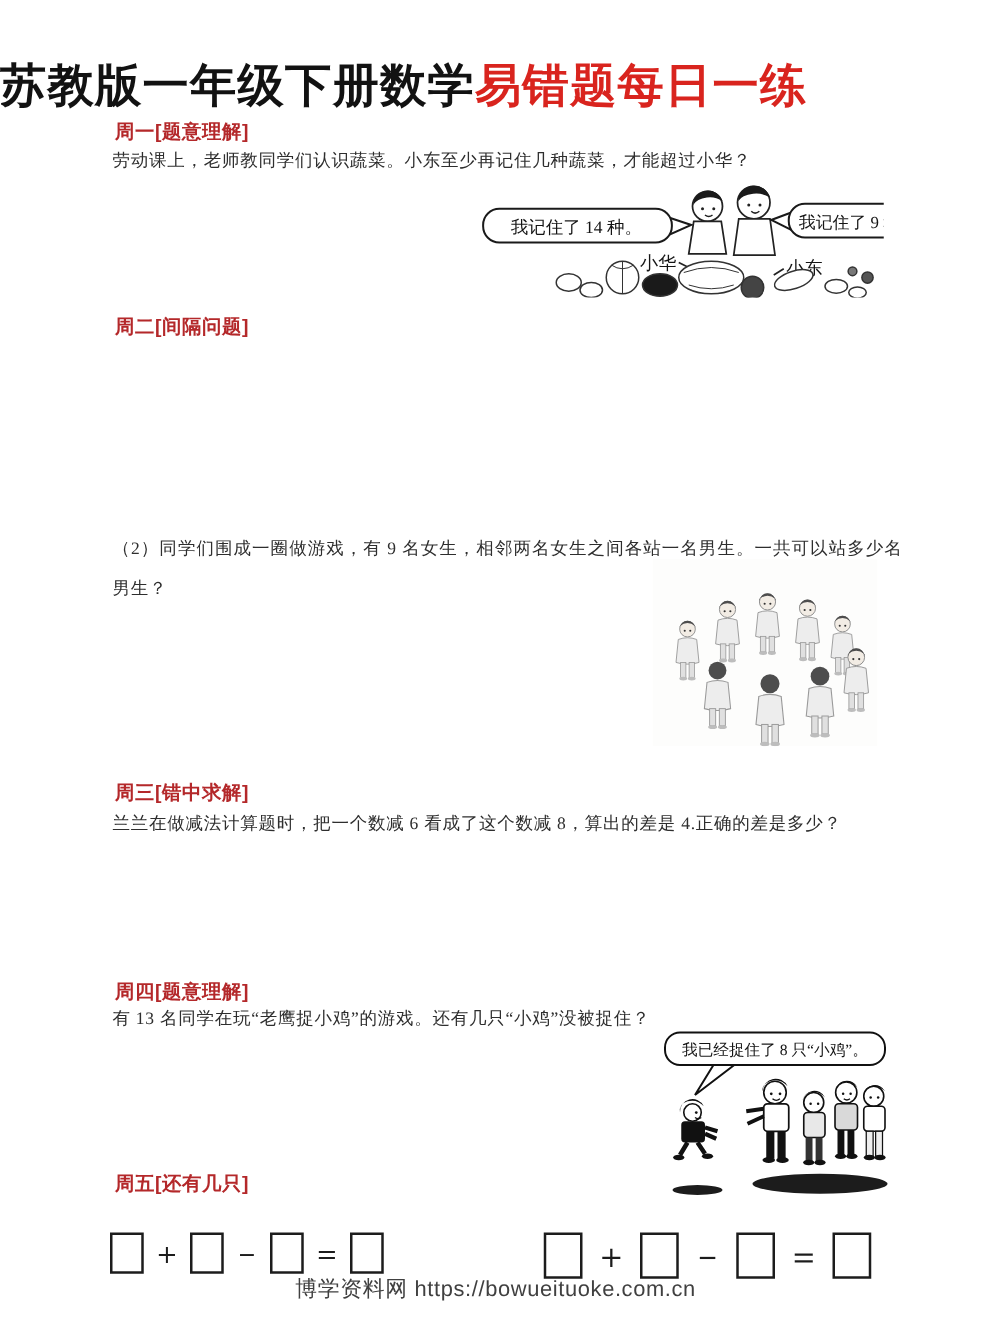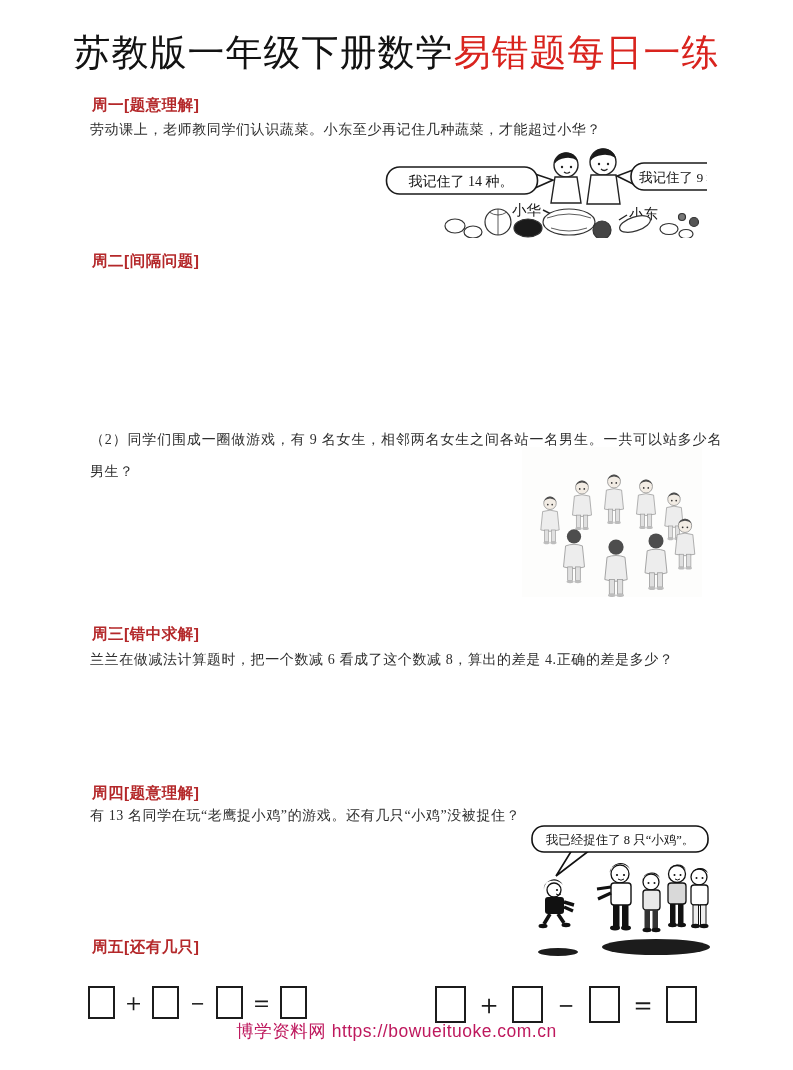--- a/index.html
+++ b/index.html
@@ -1,22 +1,22 @@
 <!DOCTYPE html>
 <html><head>
 <meta charset="utf-8">
 <style>
   html,body{margin:0;padding:0;background:#fff;}
   .page{
     position:relative;width:793px;height:1070px;margin:0 auto;background:#ffffff;
     overflow:hidden;font-family:"Liberation Serif","DejaVu Serif",serif;color:#2e2e2e;
   }
   .title{
-    position:absolute;top:28px;left:0;width:100%;text-align:center;
-    font-family:"Liberation Sans","DejaVu Sans",sans-serif;font-weight:400;
+    position:absolute;top:44px;left:0;width:100%;
+    font-family:"Liberation Sans","DejaVu Sans",sans-serif;font-weight:700;
     font-size:37px;letter-spacing:1px;color:#121212;white-space:nowrap;
   }
   .title .red{color:#d9241e;}
   .wk-heading{
     position:absolute;left:92px;font-family:"Liberation Sans","DejaVu Sans",sans-serif;
     font-weight:700;font-size:15.5px;color:#b4282a;letter-spacing:.5px;text-align:right;
   }
   .qtext{
     position:absolute;left:90px;width:632px;font-size:14px;line-height:32px;
     text-align:justify;letter-spacing:.6px;color:#2e2e2e;
@@ -27,21 +27,21 @@
   .eq-left{left:88px;}
   .eq-right{left:435px;}
   .eq-box{display:inline-block;background:#fff;border:2px solid #1c1c1c;}
   .eq-left .eq-box{width:23px;height:29px;}
   .eq-right .eq-box{width:27px;height:33px;}
   .eq-op{font-family:"DejaVu Sans",sans-serif;color:#1c1c1c;line-height:30px;}
   .eq-left .eq-op{font-size:25px;margin:0 6px;}
   .eq-right .eq-op{font-size:28px;margin:0 9px;}
   .footer-watermark{
     position:absolute;top:1019px;left:0;width:100%;text-align:center;
-    color:#be185d;font-size:17.5px;letter-spacing:.5px;
+    color:#404040;font-size:17.5px;letter-spacing:.5px;
     font-family:"Liberation Sans","DejaVu Sans",sans-serif;
   }
   .footer-page{
     position:absolute;top:1027px;left:0;width:100%;text-align:center;
     color:#141414;font-weight:700;font-size:16.5px;
     font-family:"Liberation Sans","DejaVu Sans",sans-serif;
   }
 </style>
 </head>
 <body>

